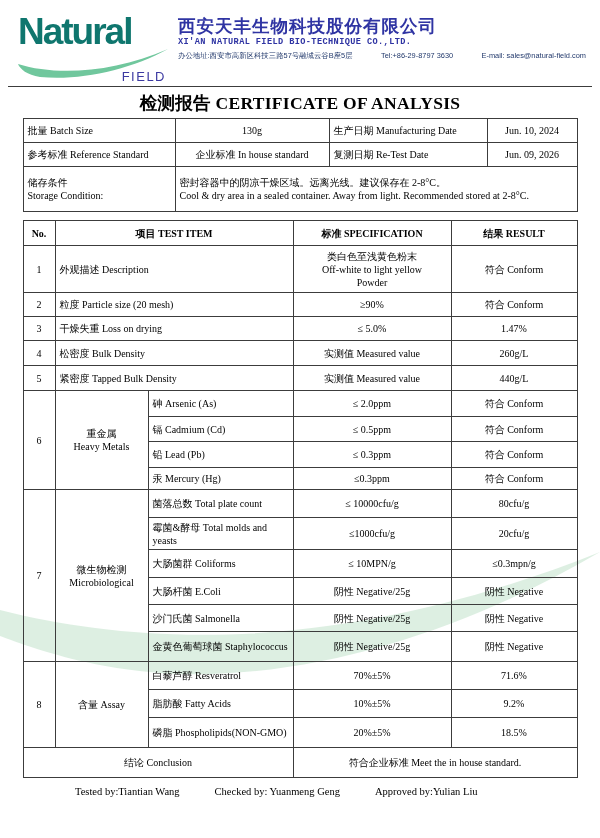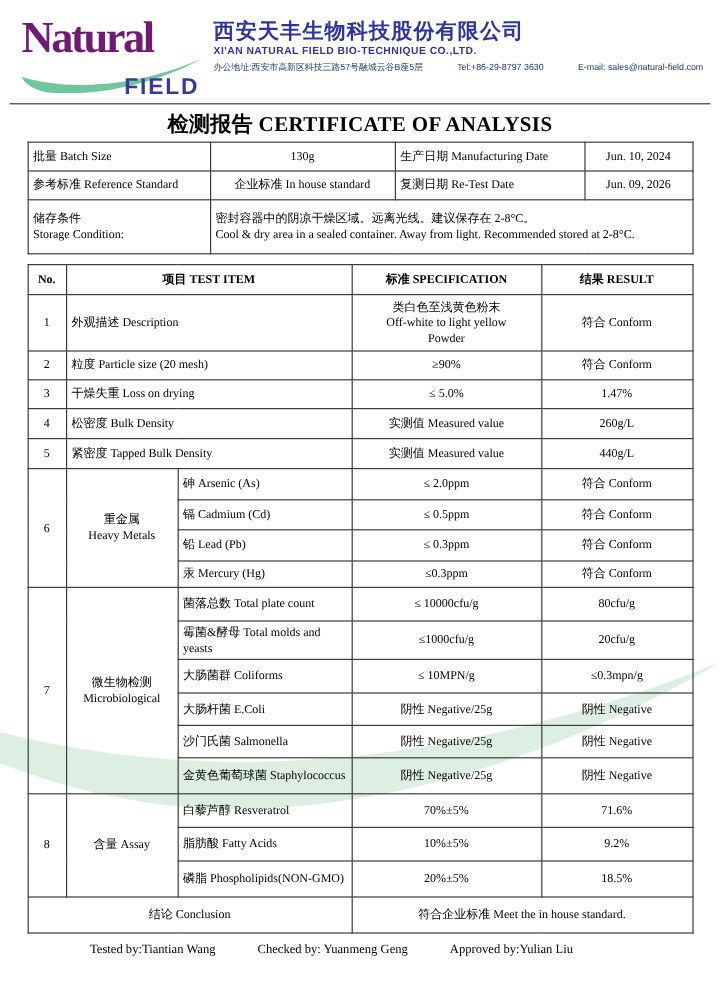--- a/index.html
+++ b/index.html
@@ -15,33 +15,33 @@
   .watermark {
     position:absolute; left:0; top:540px; width:600px; height:175px;
     z-index:0; pointer-events:none;
   }
   .content { position:relative; z-index:1; }
 
   
   .hdr { display:flex; padding:14px 14px 0 18px; }
   .logo { position:relative; width:150px; height:66px; flex:0 0 auto; }
   .logo-text {
-    font-family:Liberation Serif, serif;
+    font-family:Liberation Sans, sans-serif;
     font-weight:bold; font-size:37px; line-height:0.95;
-    color:#701a75; letter-spacing:-2px;
+    color:#0f766e; letter-spacing:-2px;
   }
   .logo-swoosh { position:absolute; left:0; top:34px; width:150px; height:30px; }
   .logo-field {
     position:absolute; right:2px; bottom:-4px;
     font-family:"Liberation Sans","DejaVu Sans",sans-serif;
-    font-weight:bold; font-size:19px; color:#3b39a1; letter-spacing:1.5px;
+    font-weight:normal; font-size:13px; color:#3b39a1; letter-spacing:1.5px;
   }
   .cinfo { flex:1 1 auto; padding-left:10px; font-family:"Liberation Sans","DejaVu Sans",sans-serif; padding-top:2px; }
   .cname-cn { color:#2f34a3; font-size:17.5px; font-weight:bold; letter-spacing:1px; line-height:1.15; }
-  .cname-en { color:#2f34a3; font-size:8.6px; font-weight:bold; letter-spacing:0.4px; margin-top:1px; }
+  .cname-en { color:#2f34a3; font-size:8.6px; font-weight:bold; letter-spacing:0.4px; margin-top:1px;font-family:Liberation Mono, monospace; }
   .cline { display:flex; justify-content:space-between; color:#21386b; font-size:7.4px; margin-top:5px; line-height:1.1; }
   .rule { border-bottom:1.5px solid #3c3c3c; margin:6px 8px 0 8px; }
 
   .title { text-align:center; font-size:17.5px; font-weight:bold; padding:4px 0 3px 0; letter-spacing:0.3px; }
 
   
   table { border-collapse:collapse; width:554px; margin:0 auto; table-layout:fixed; background:transparent; }
   td {
     border:1px solid #3c3c3c;
     font-size:10px; line-height:1.3;

